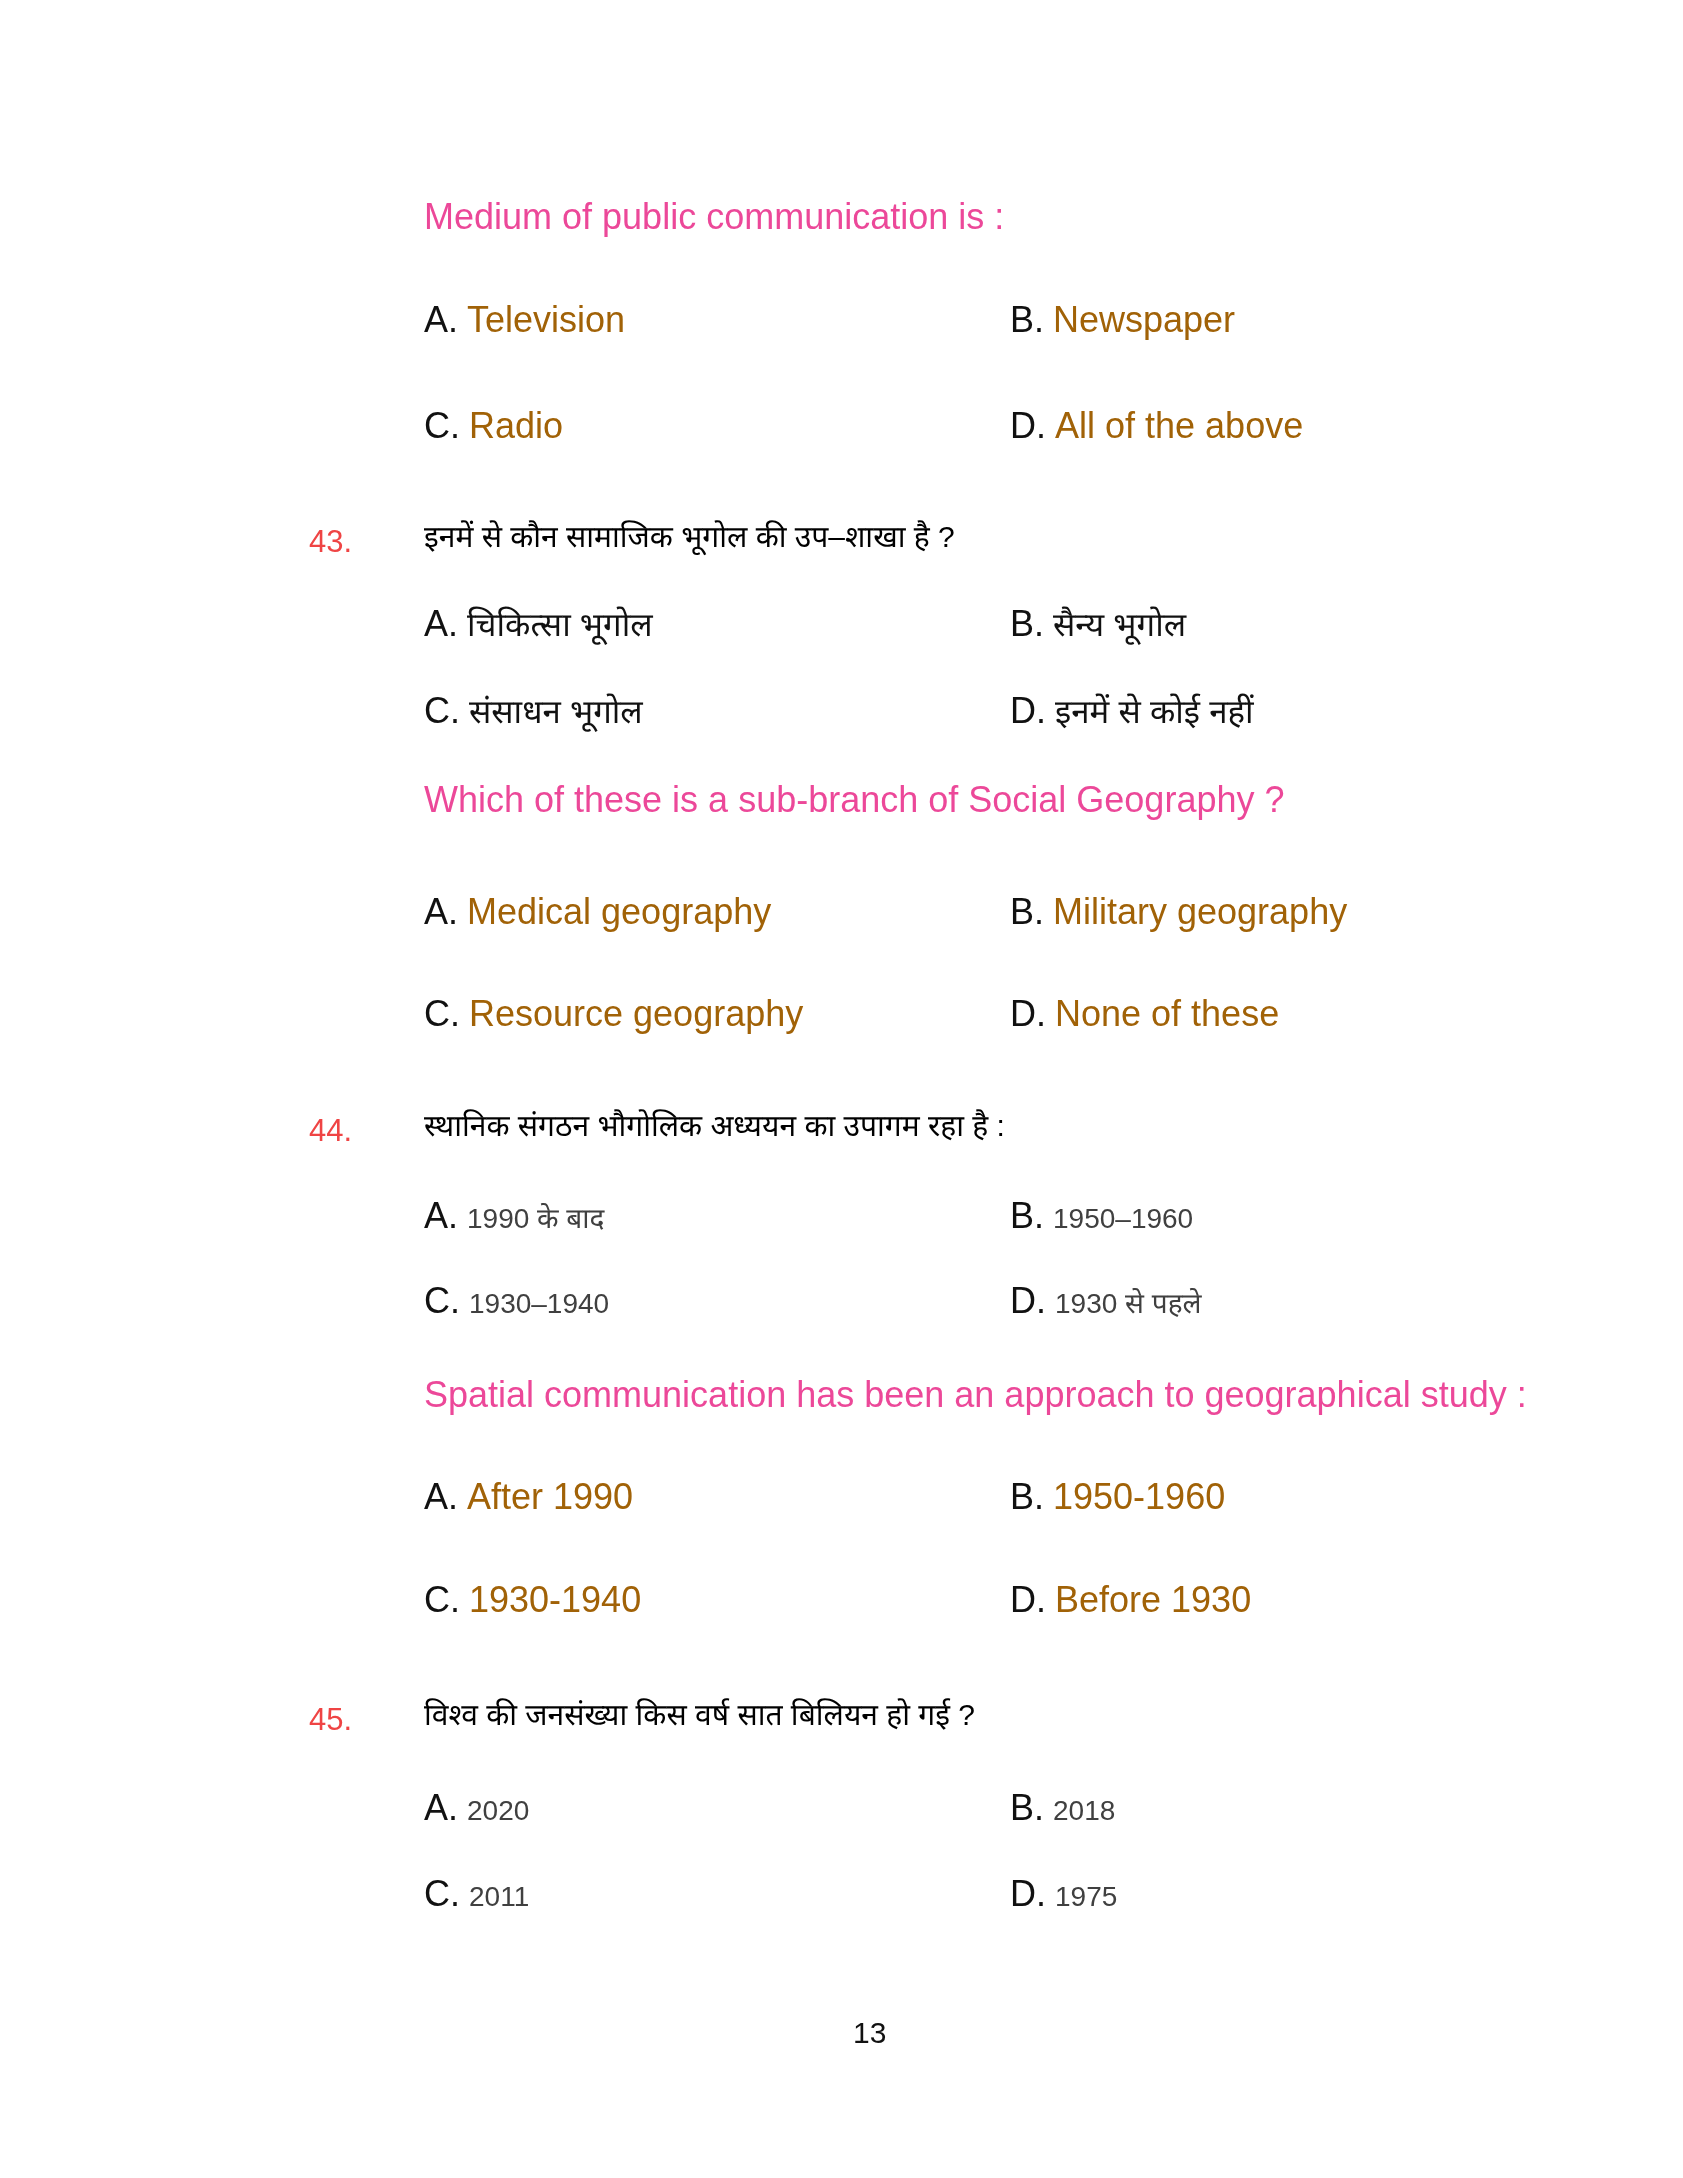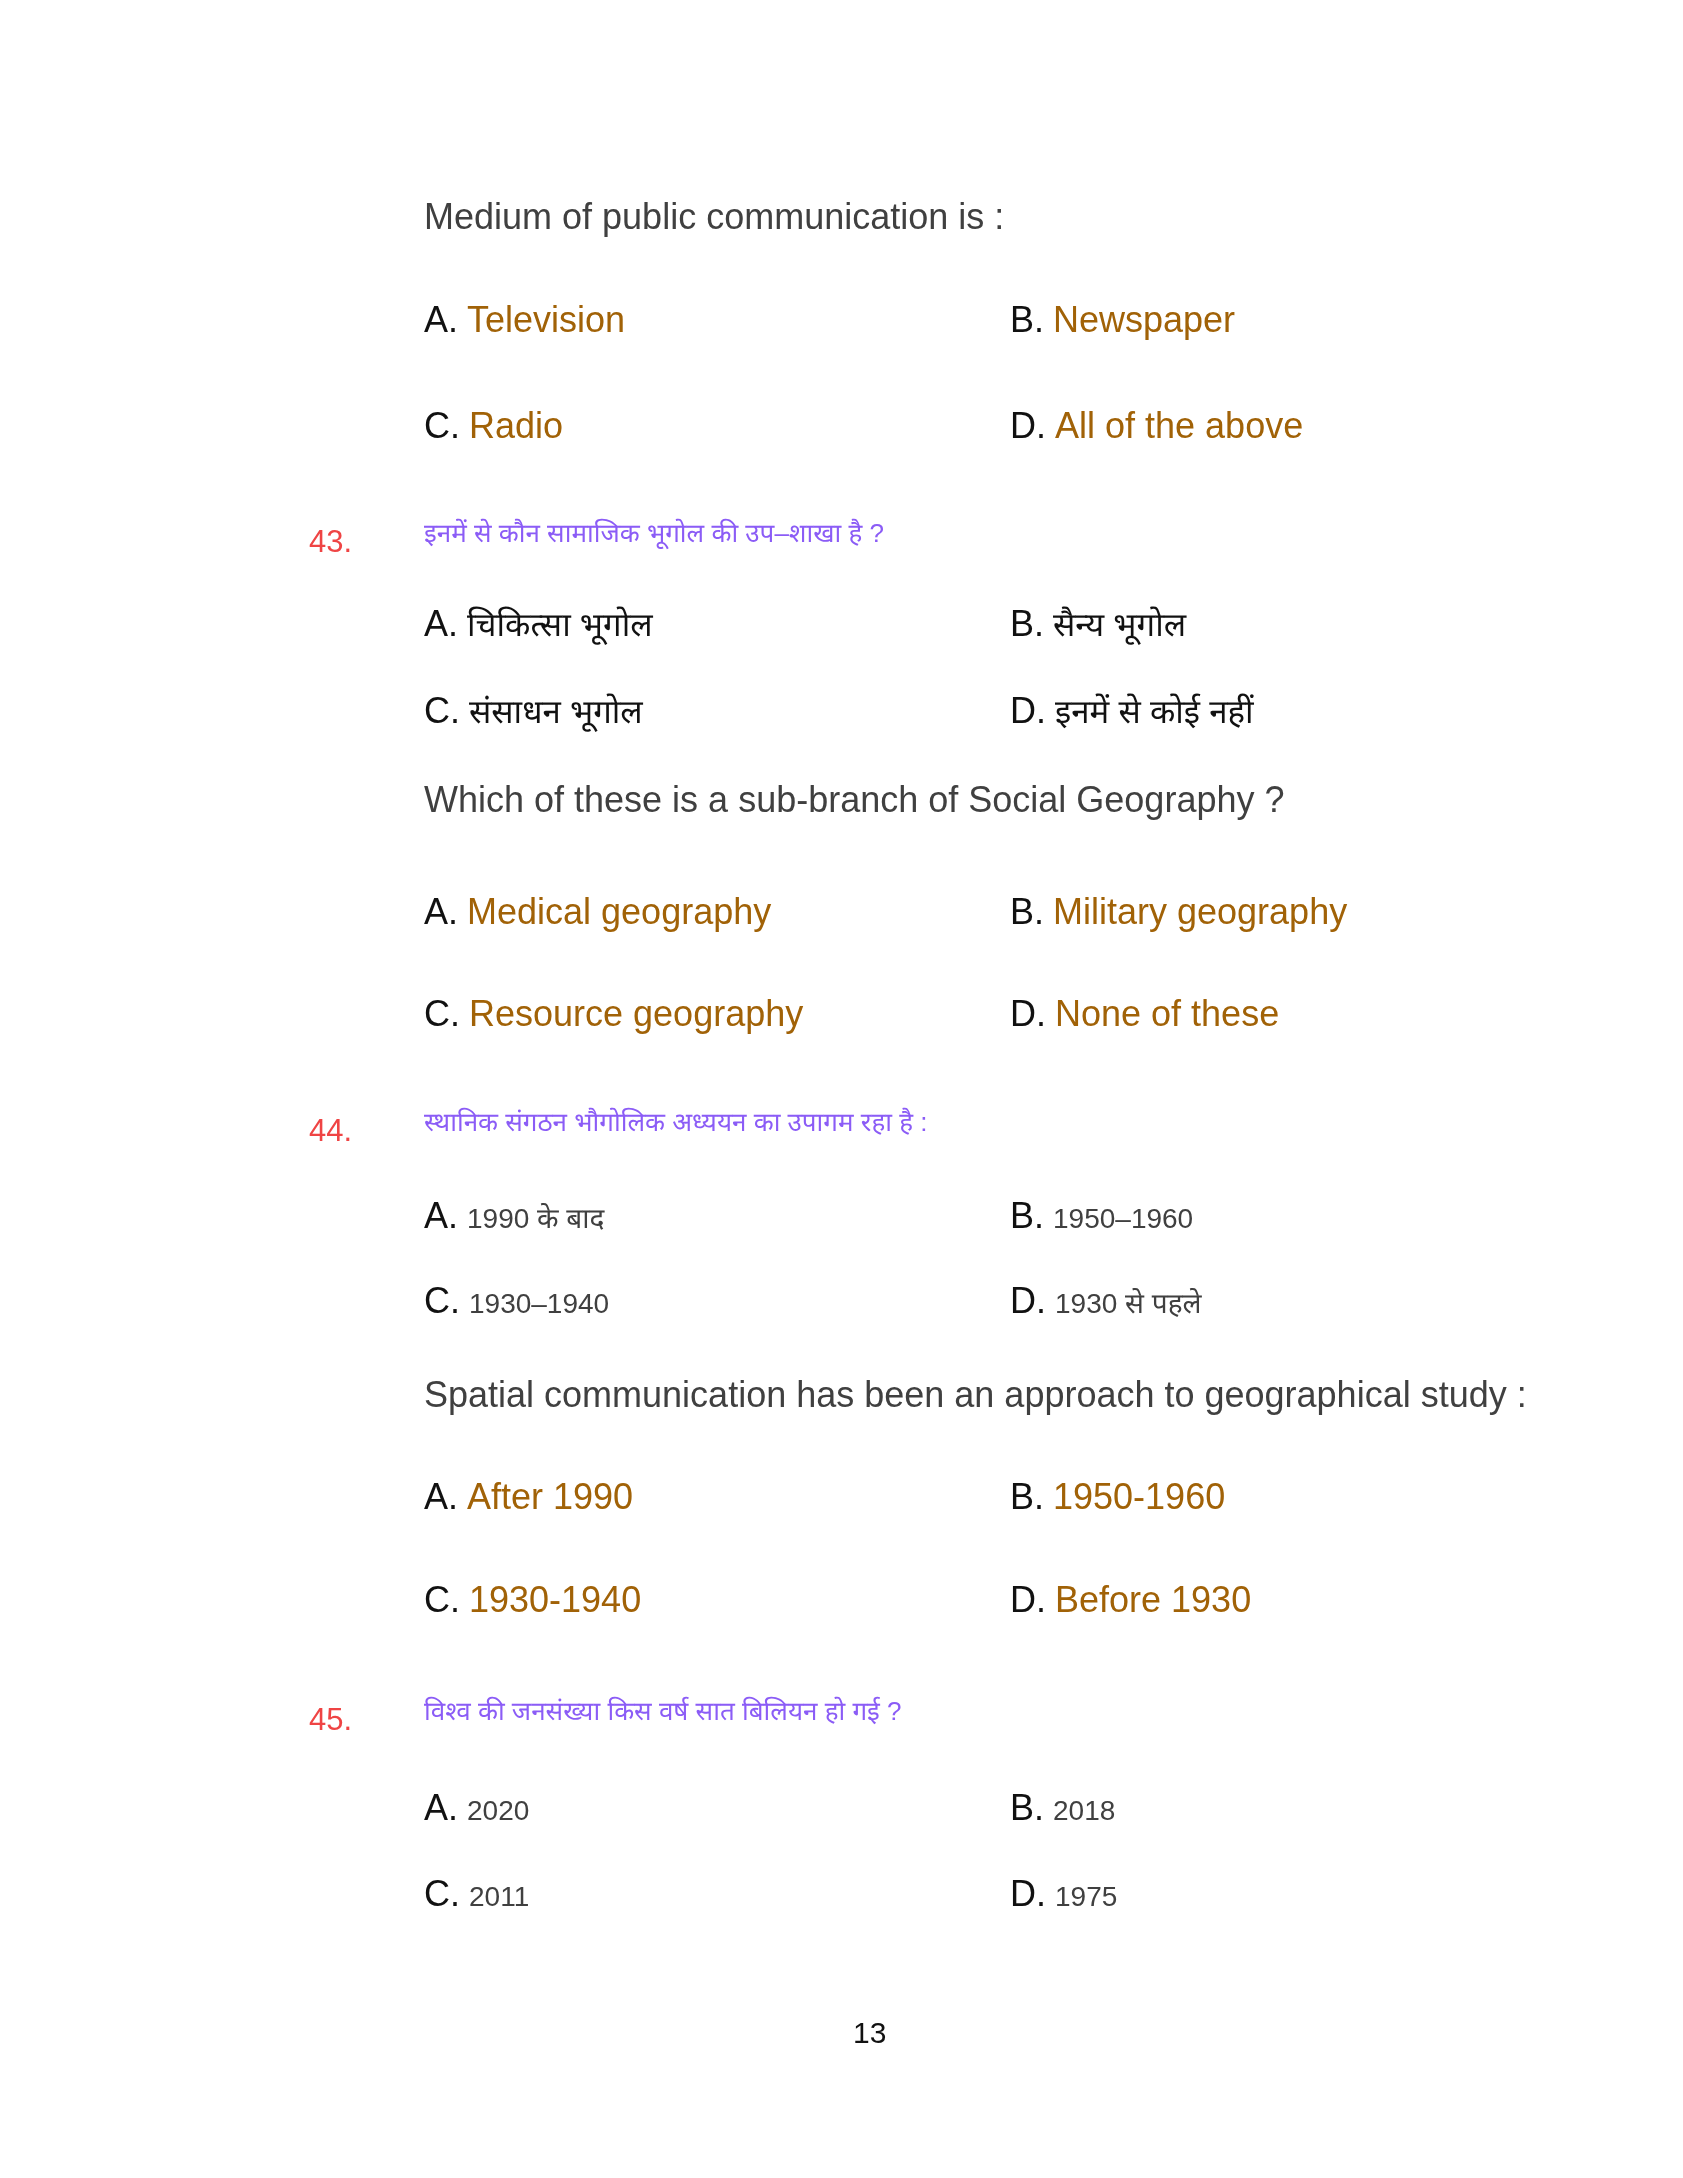--- a/index.html
+++ b/index.html
@@ -22,29 +22,29 @@
     left: 309px;
     font-size: 31px;
     line-height: 1;
     color: #ef4444;
   }
   .qtext-en {
     position: absolute;
     left: 424px;
     font-size: 36px;
     line-height: 1.2;
-    color: #404040;
+    color: #ec4899;
     white-space: nowrap;
   }
   .qtext-hi {
     position: absolute;
     left: 424px;
-    font-size: 26px;
+    font-size: 30px;
     line-height: 1.3;
-    color: #8b5cf6;
+    color: #000000;
     white-space: nowrap;
   }
   .col-a { position: absolute; left: 424px; white-space: nowrap; }
   .col-b { position: absolute; left: 1010px; white-space: nowrap; }
   .letter {
     font-size: 36px;
     line-height: 1;
     color: #111111;
   }
   .opt-text-en {

